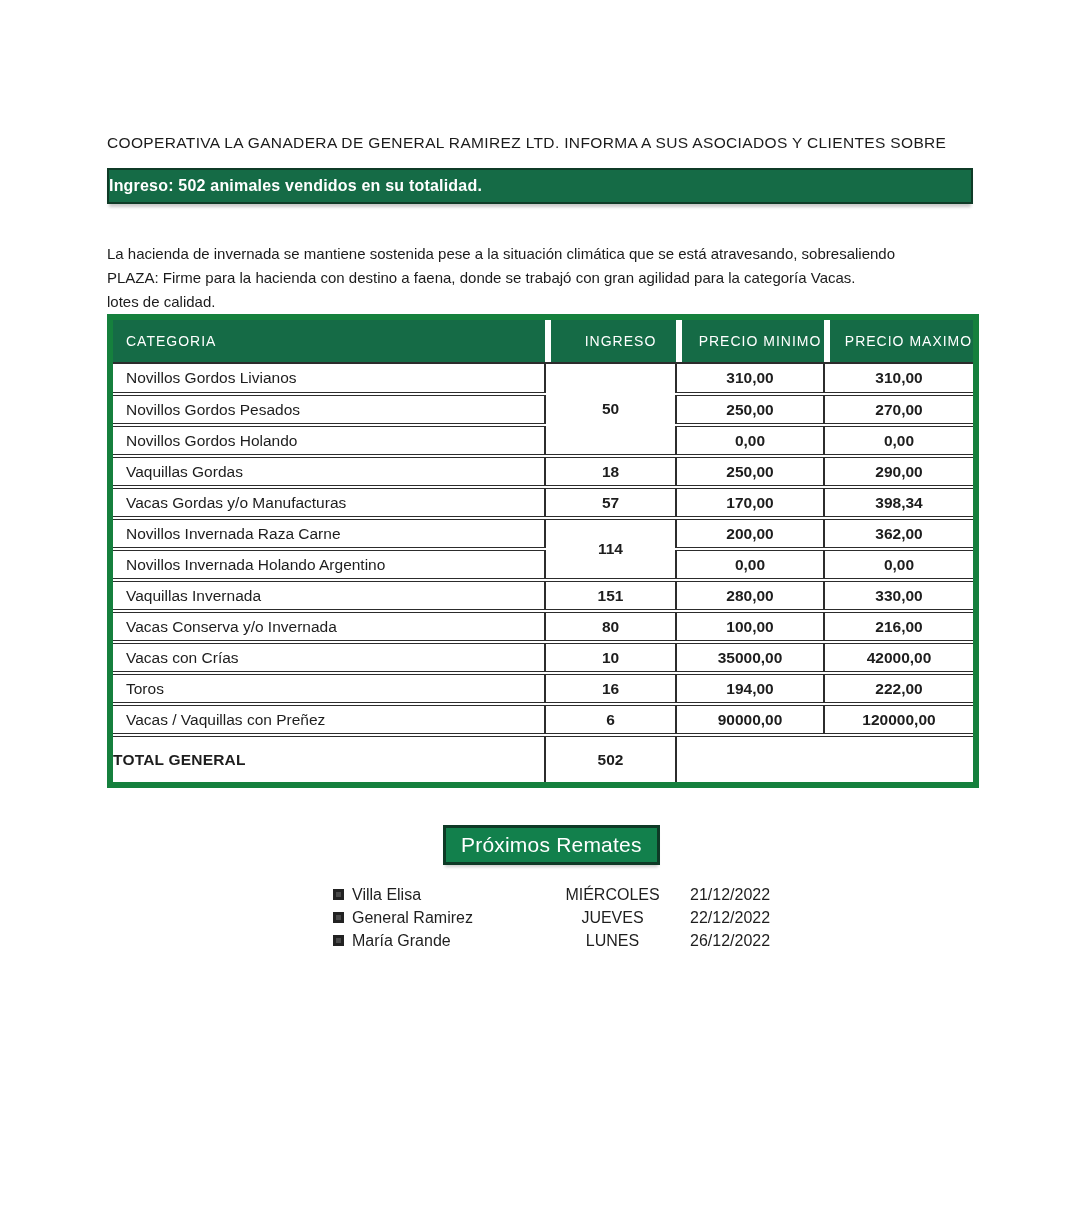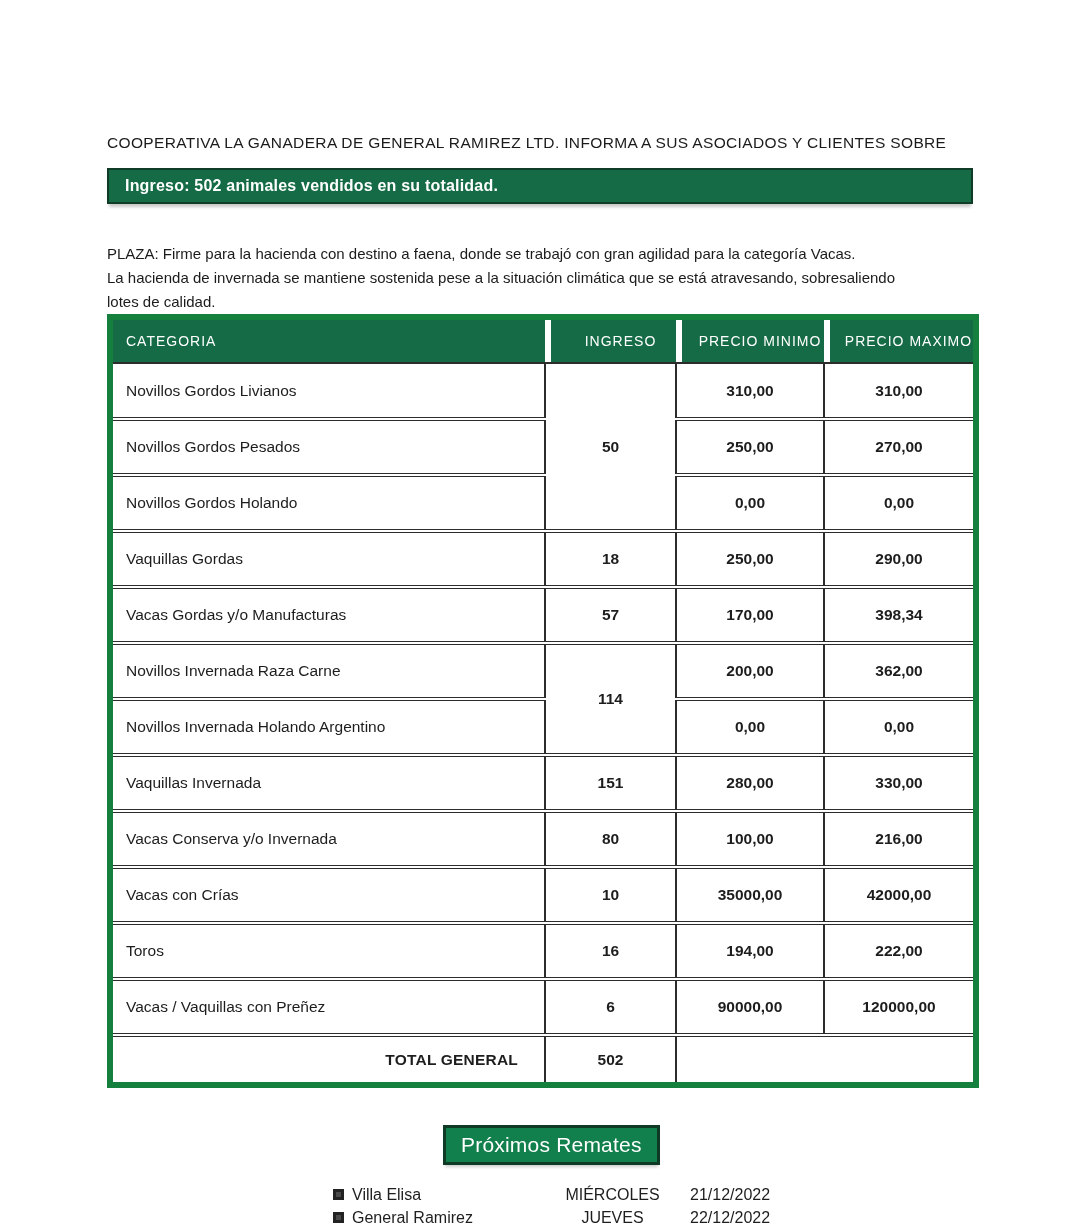--- a/index.html
+++ b/index.html
@@ -12,46 +12,46 @@
   .content { position:absolute; left:107px; top:0; width:866px; }
 
   .intro {
     margin-top:132px; font-size:15.5px; line-height:22px;
     letter-spacing:0.35px; color:#1b1b1b;
   }
   .banner {
     margin-top:14px; background:#156B46; border:2px solid #0f3b27;
     box-shadow:0 5px 3px -2px rgba(0,0,0,0.22);
     color:#ffffff; font-weight:bold; font-size:16px;
-    padding:7px 16px; letter-spacing:0.2px;
+    padding:7px 0; letter-spacing:0.2px;
   }
   .plaza { margin-top:38px; font-size:15px; line-height:24px; color:#1b1b1b; }
 
   table.main {
     margin-top:0; border-collapse:collapse; width:866px;
     table-layout:fixed; border:6px solid #15803d;
   }
   table.main th {
     background:#156B46; color:#ffffff; font-weight:normal;
     font-size:14px; letter-spacing:1px; height:46px;
     text-align:center; border-top:2px solid #2c2c2c;
     border-bottom:2px solid #2c2c2c;
   }
   table.main th.cat-h { text-align:left; padding-left:13px; }
   table.main th + th { box-shadow:inset 6px 0 0 #ffffff;padding-left:20px; }
   table.main td {
     background:#ffffff; border:2px solid #2c2c2c;
-    border-bottom:4px double #2c2c2c; height:56px;
+    border-bottom:4px double #2c2c2c; height:31px;
     vertical-align:middle; font-size:15.5px;
   }
   td.cat { text-align:left; padding-left:13px; }
   td.num { text-align:center; font-weight:bold; font-size:15px; }
   tr.total-row td { height:50px; border-bottom:2px solid #2c2c2c; }
   td.total-label {
-    text-align:right; padding-right:26px; font-weight:bold;
+    text-align:left; padding-right:26px; font-weight:bold;
     font-size:16.5px; letter-spacing:0.2px;border-radius:17px;
   }
   td.green-cell { background:#156B46; }
 
   .btn-row { margin-top:37px; }
   .remates-btn {
     display:inline-block; margin-left:336px; background:#12804C;
     border:3px solid #0e3a26; box-shadow:0 4px 3px -2px rgba(0,0,0,0.2);
     color:#ffffff; font-size:21px; padding:5px 15px; letter-spacing:0.2px;
   }
@@ -73,22 +73,22 @@
 
 <div class="content">
 
   <div class="intro">
     <div>COOPERATIVA LA GANADERA DE GENERAL RAMIREZ LTD. INFORMA A SUS ASOCIADOS Y CLIENTES SOBRE</div>
   </div>
 
   <div class="banner">Ingreso: 502 animales vendidos en su totalidad.</div>
 
   <div class="plaza">
+    <div>La hacienda de invernada se mantiene sostenida pese a la situación climática que se está atravesando, sobresaliendo</div>
     <div>PLAZA: Firme para la hacienda con destino a faena, donde se trabajó con gran agilidad para la categoría Vacas.</div>
-    <div>La hacienda de invernada se mantiene sostenida pese a la situación climática que se está atravesando, sobresaliendo</div>
     <div>lotes de calidad.</div>
   </div>
 
   <table class="main">
     <colgroup>
       <col style="width:435px">
         <col style="width:131px">
         <col style="width:148px">
         <col style="width:152px">
     </colgroup>

